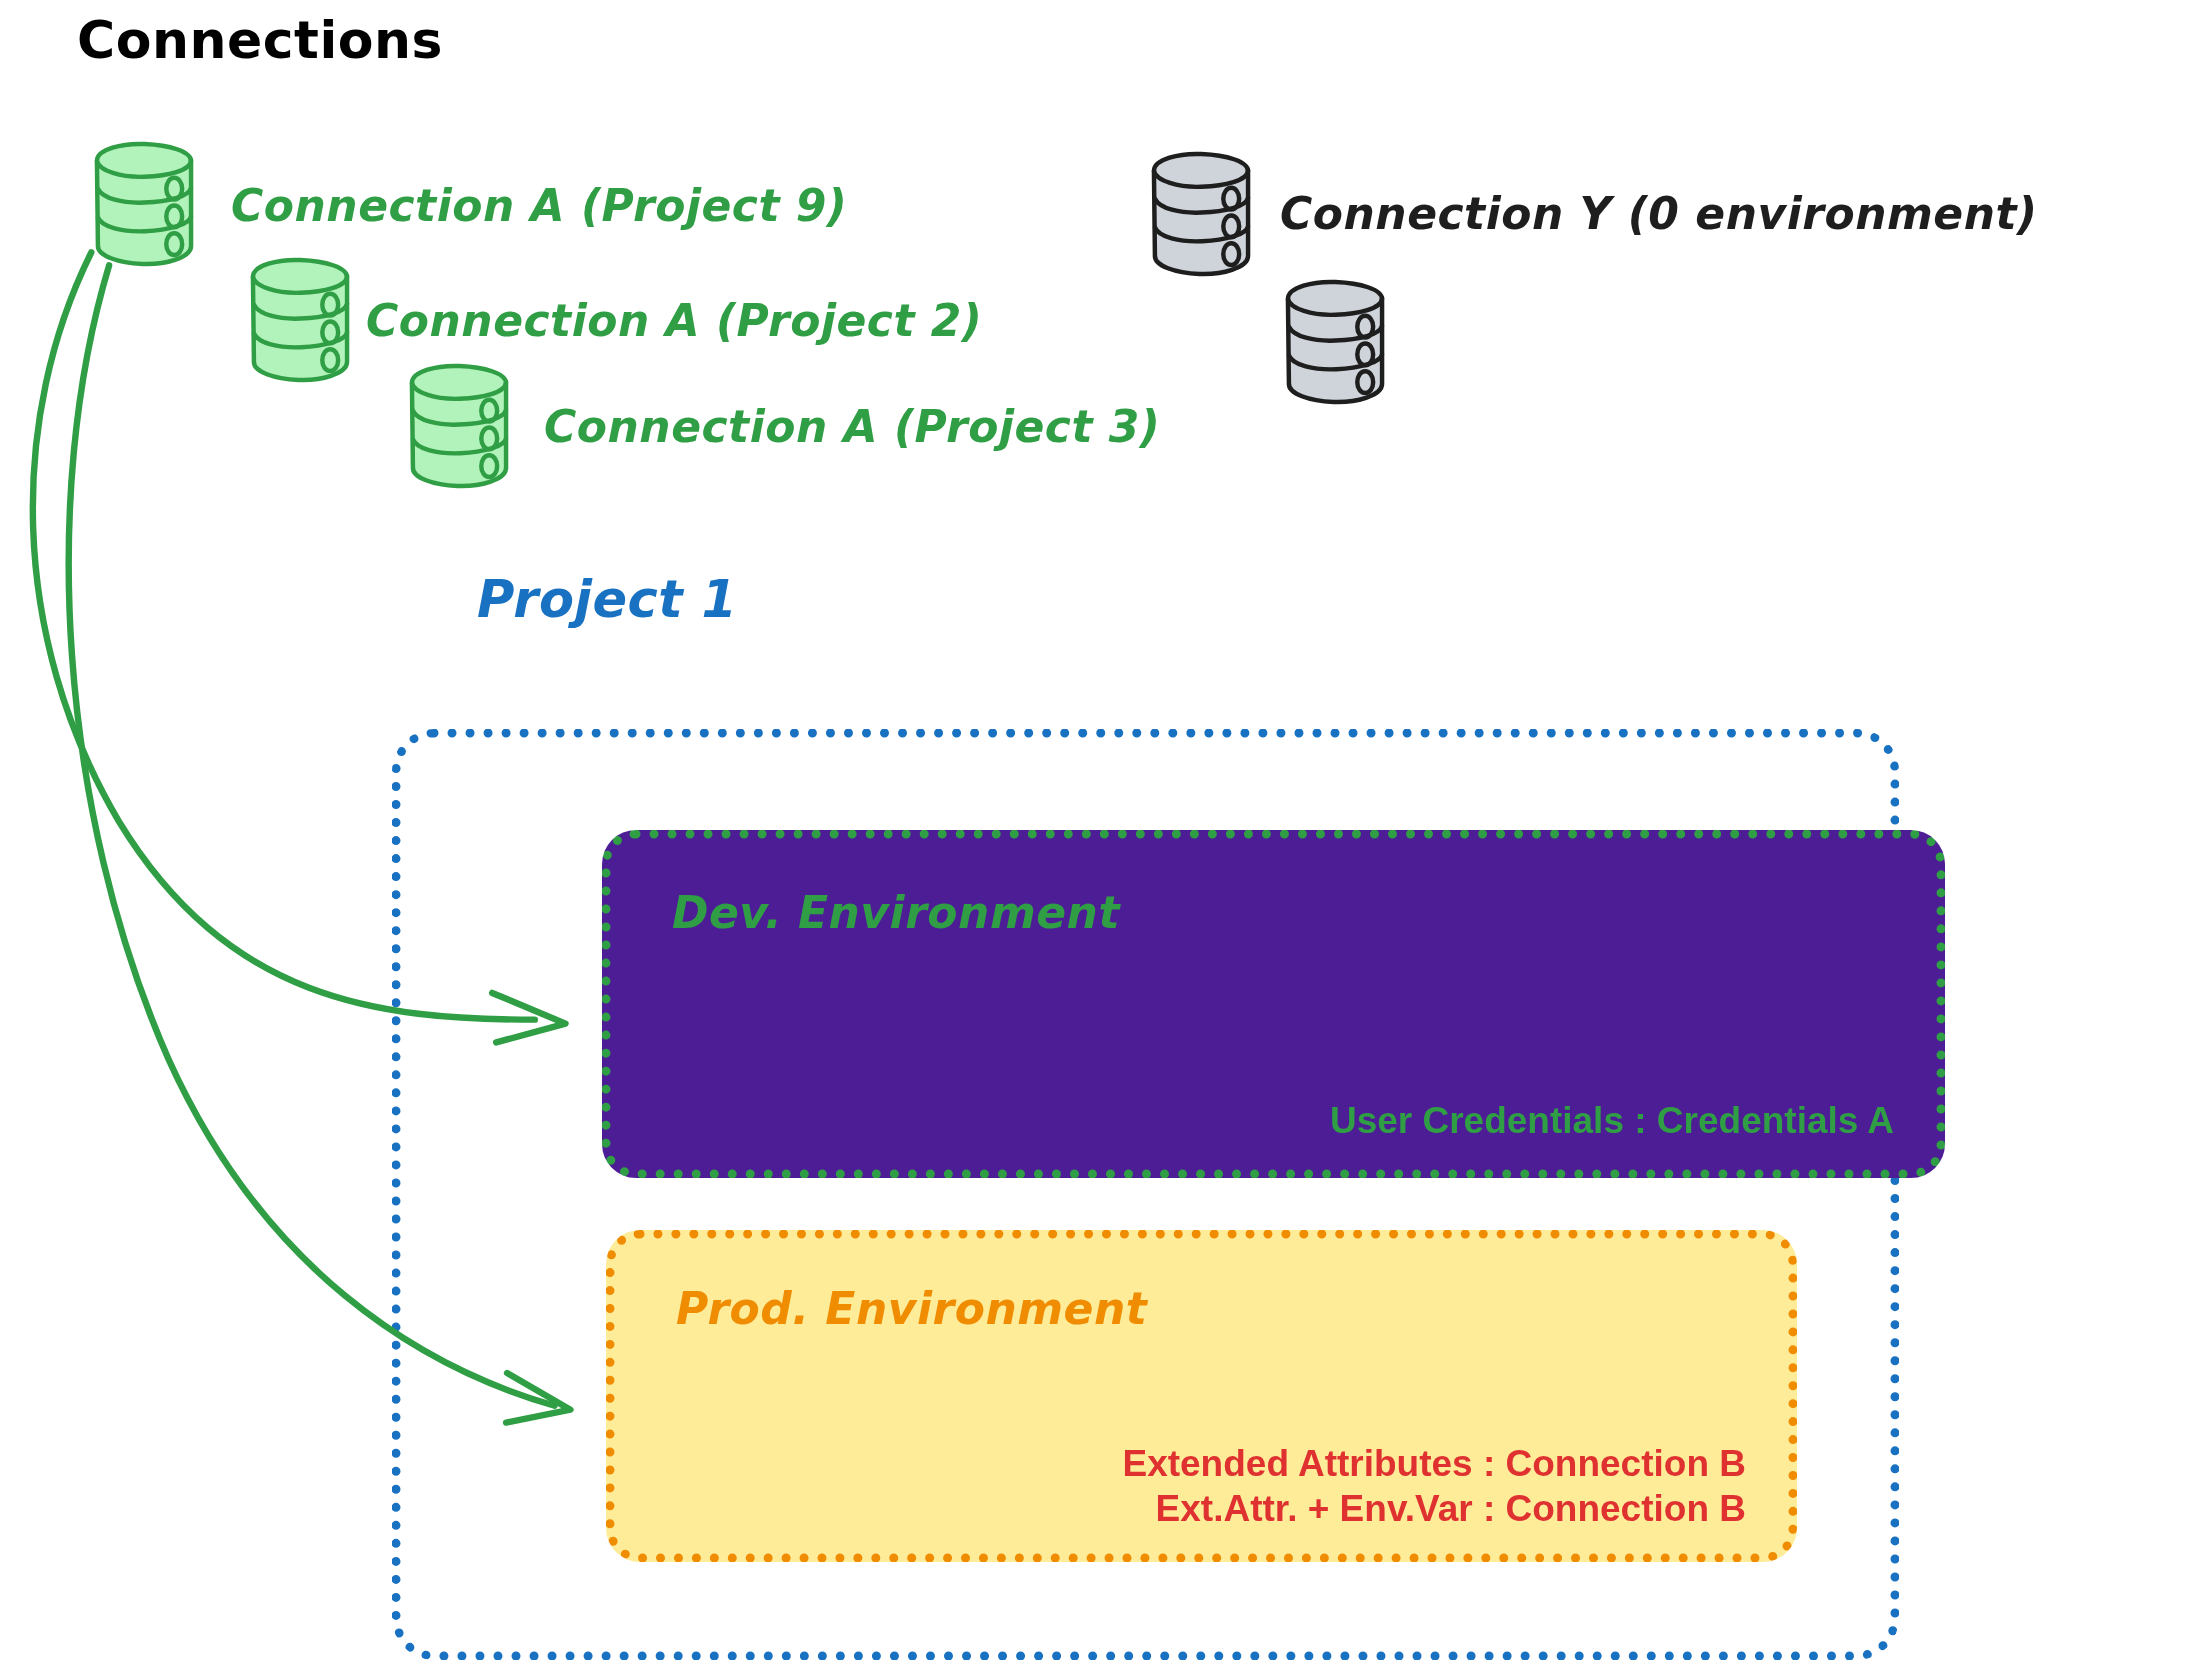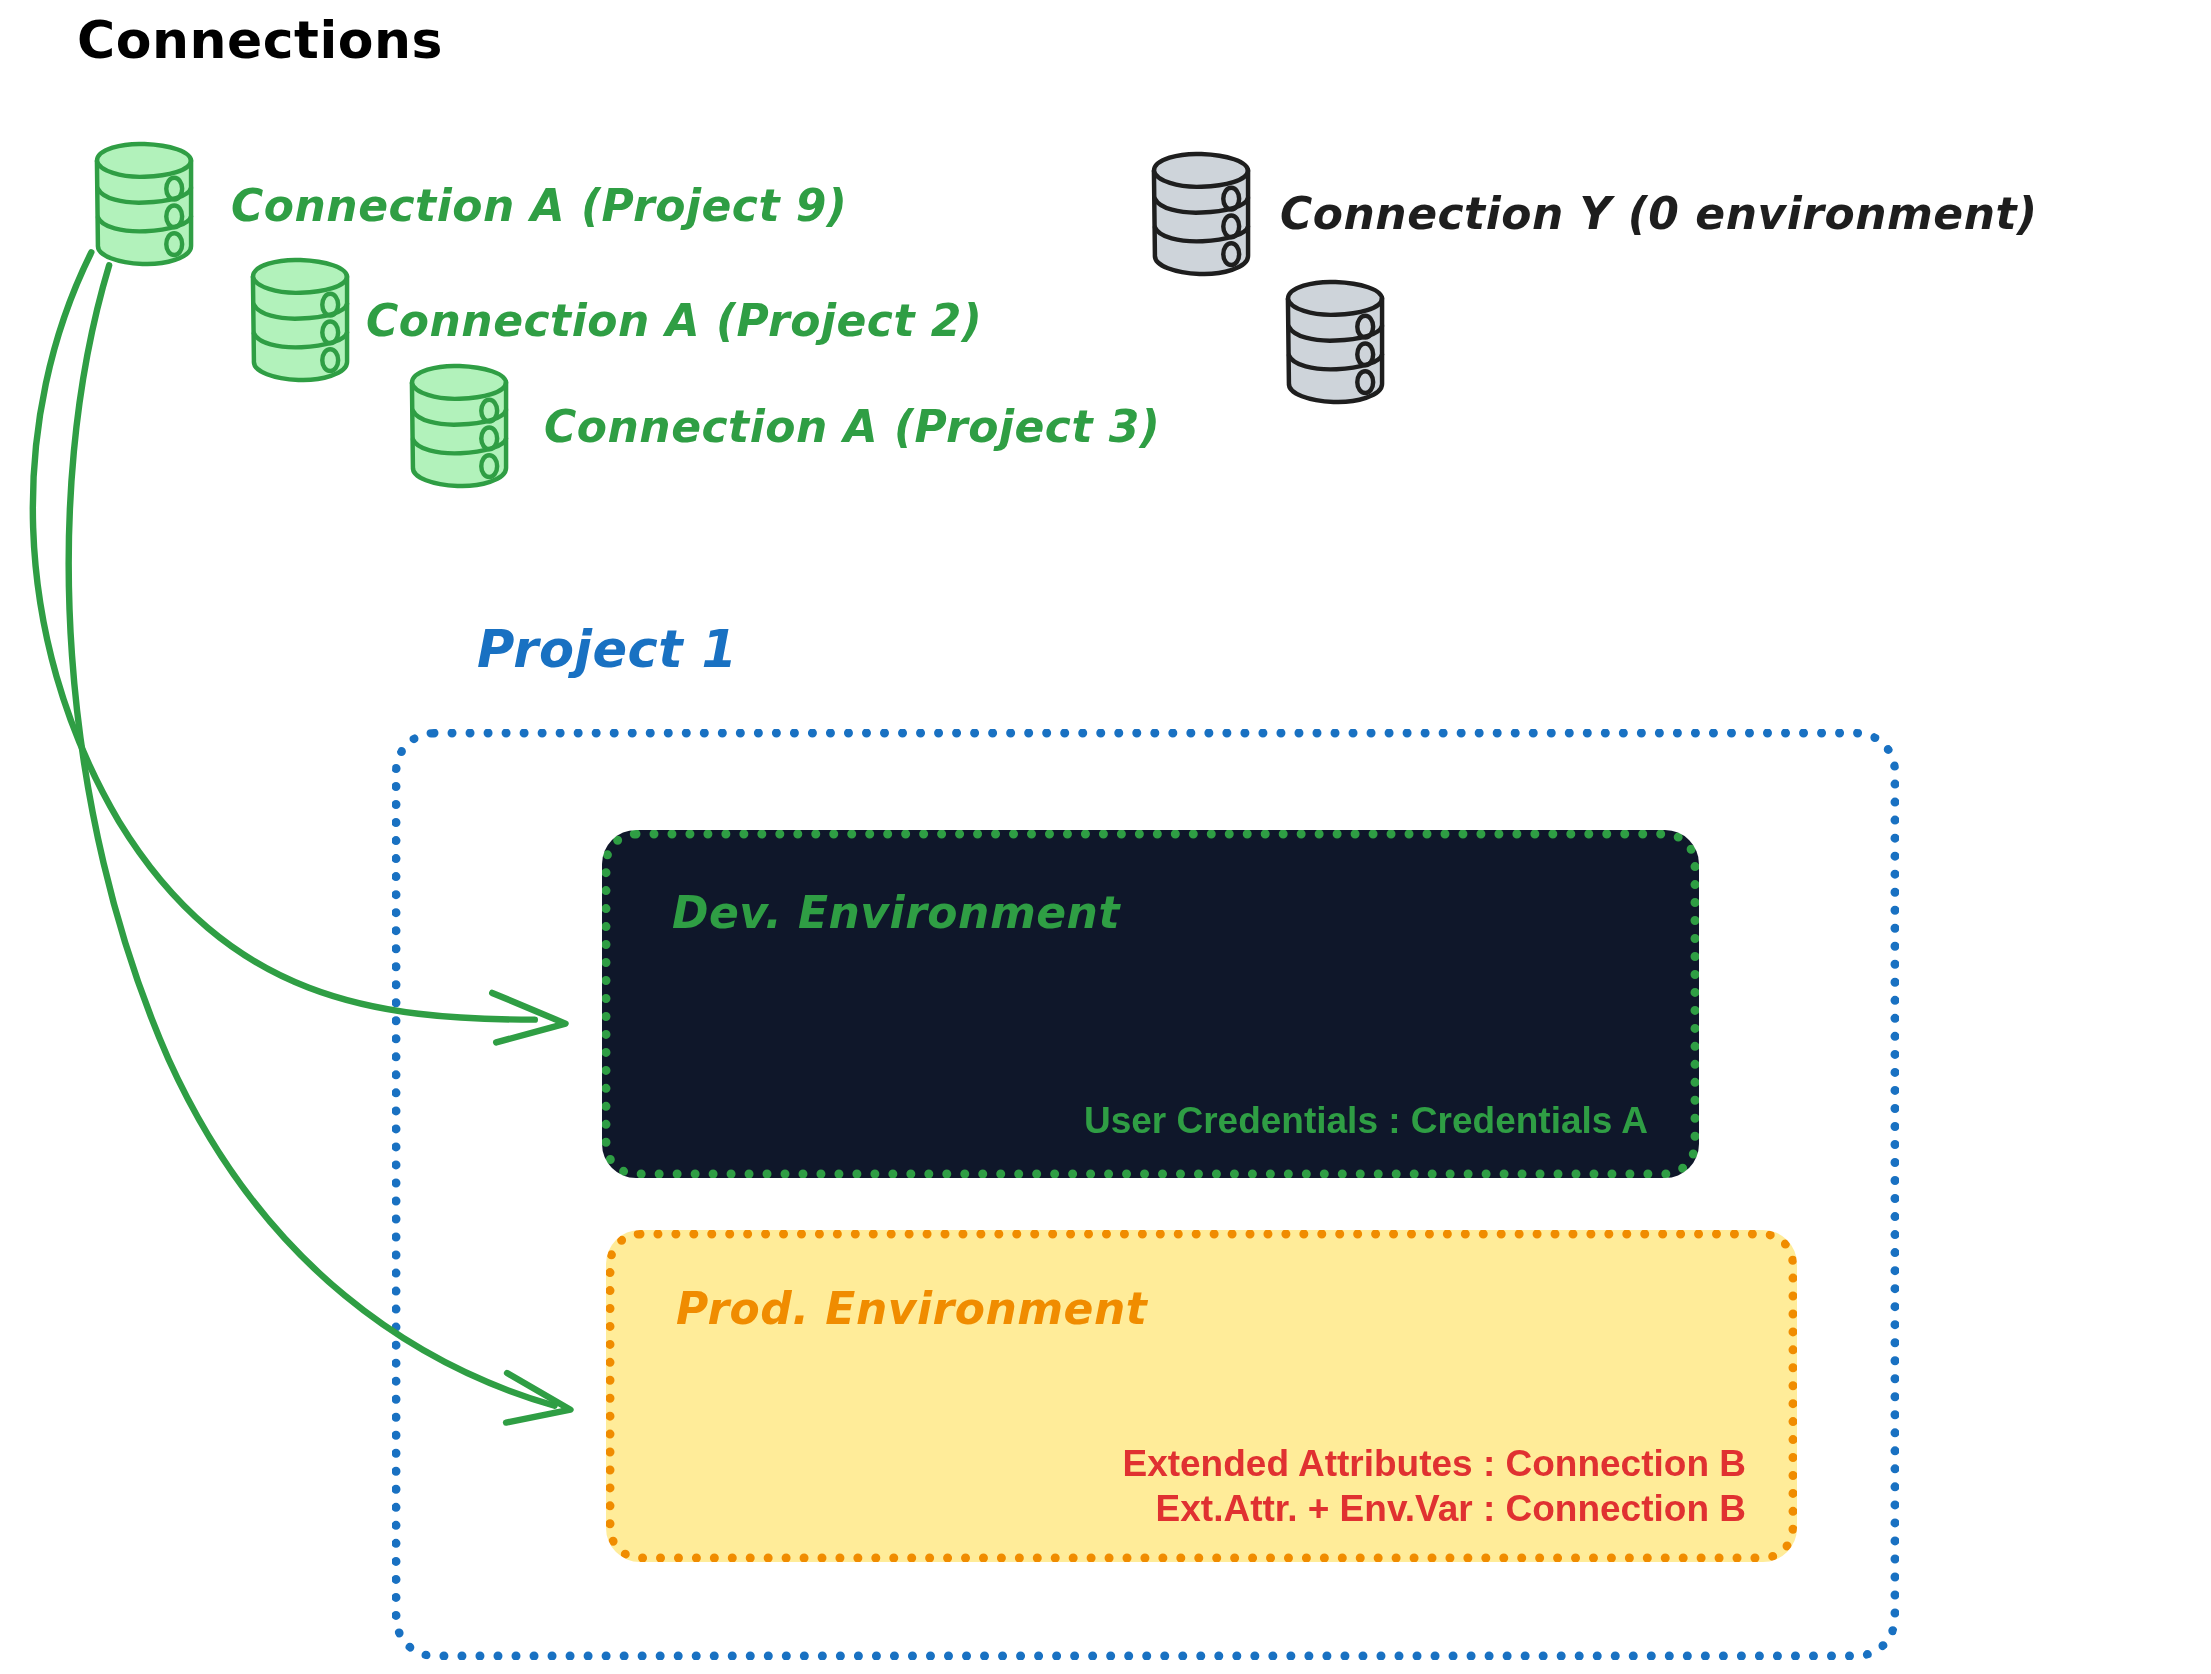--- a/index.html
+++ b/index.html
@@ -60,21 +60,21 @@
   #db-a1 { left: 89px;  top: 139px; }
   #db-a2 { left: 245px; top: 255px; }
   #db-a3 { left: 404px; top: 361px; }
   #db-y  { left: 1146px; top: 149px; }
   #db-z  { left: 1280px; top: 277px; }
 
   
   #project-label {
     position: absolute;
     left: 477px;
-    top: 620px;
+    top: 570px;
     font-size: 51px;
     font-style: italic;
     color: #1971c2;
     white-space: nowrap;
   }
   #project-box {
     position: absolute;
     left: 392px;
     top: 729px;
     width: 1507px;
@@ -86,23 +86,23 @@
 
   
   .env-box {
     position: absolute;
     box-sizing: border-box;
     border-radius: 34px;
   }
   #dev-box {
     left: 602px;
     top: 830px;
-    width: 1097px;
+    width: 1343px;
     height: 348px;
-    background: #0f172a;
+    background: #4c1d95;
     border: 9px dotted #2f9e44;
   }
   #prod-box {
     left: 606px;
     top: 1230px;
     width: 1191px;
     height: 332px;
     background: #ffec99;
     border: 9px dotted #f08c00;
   }

